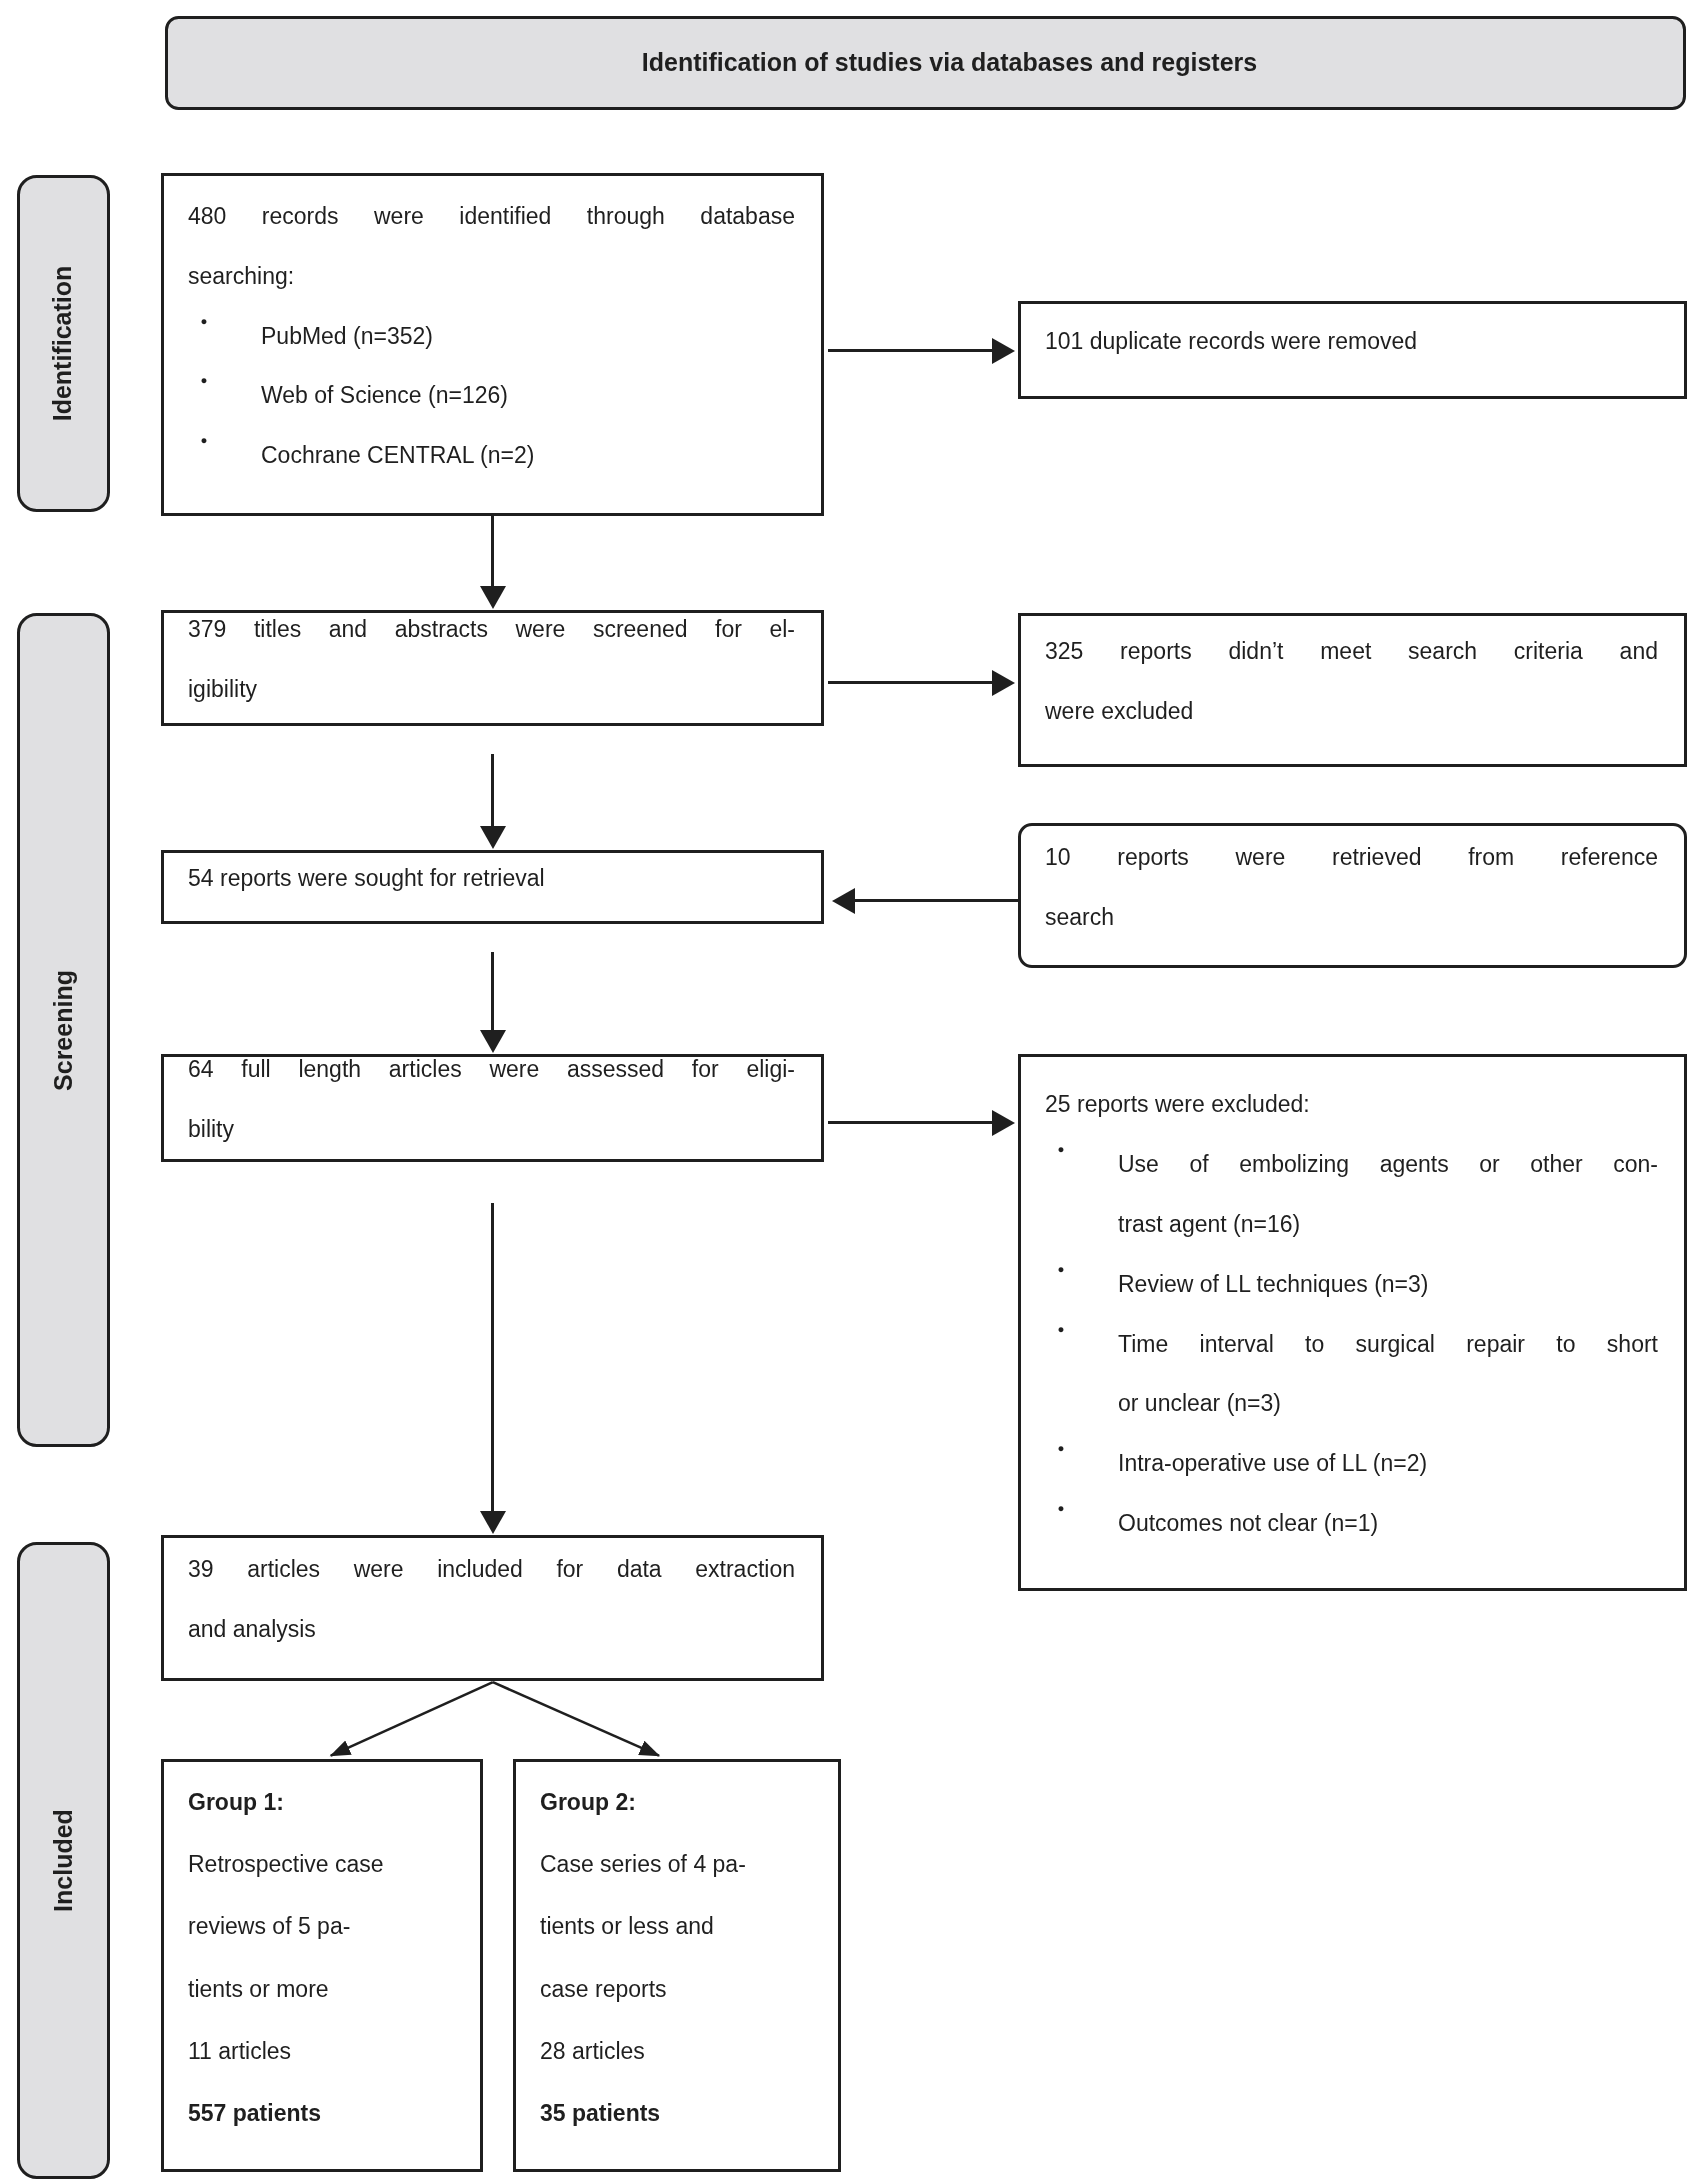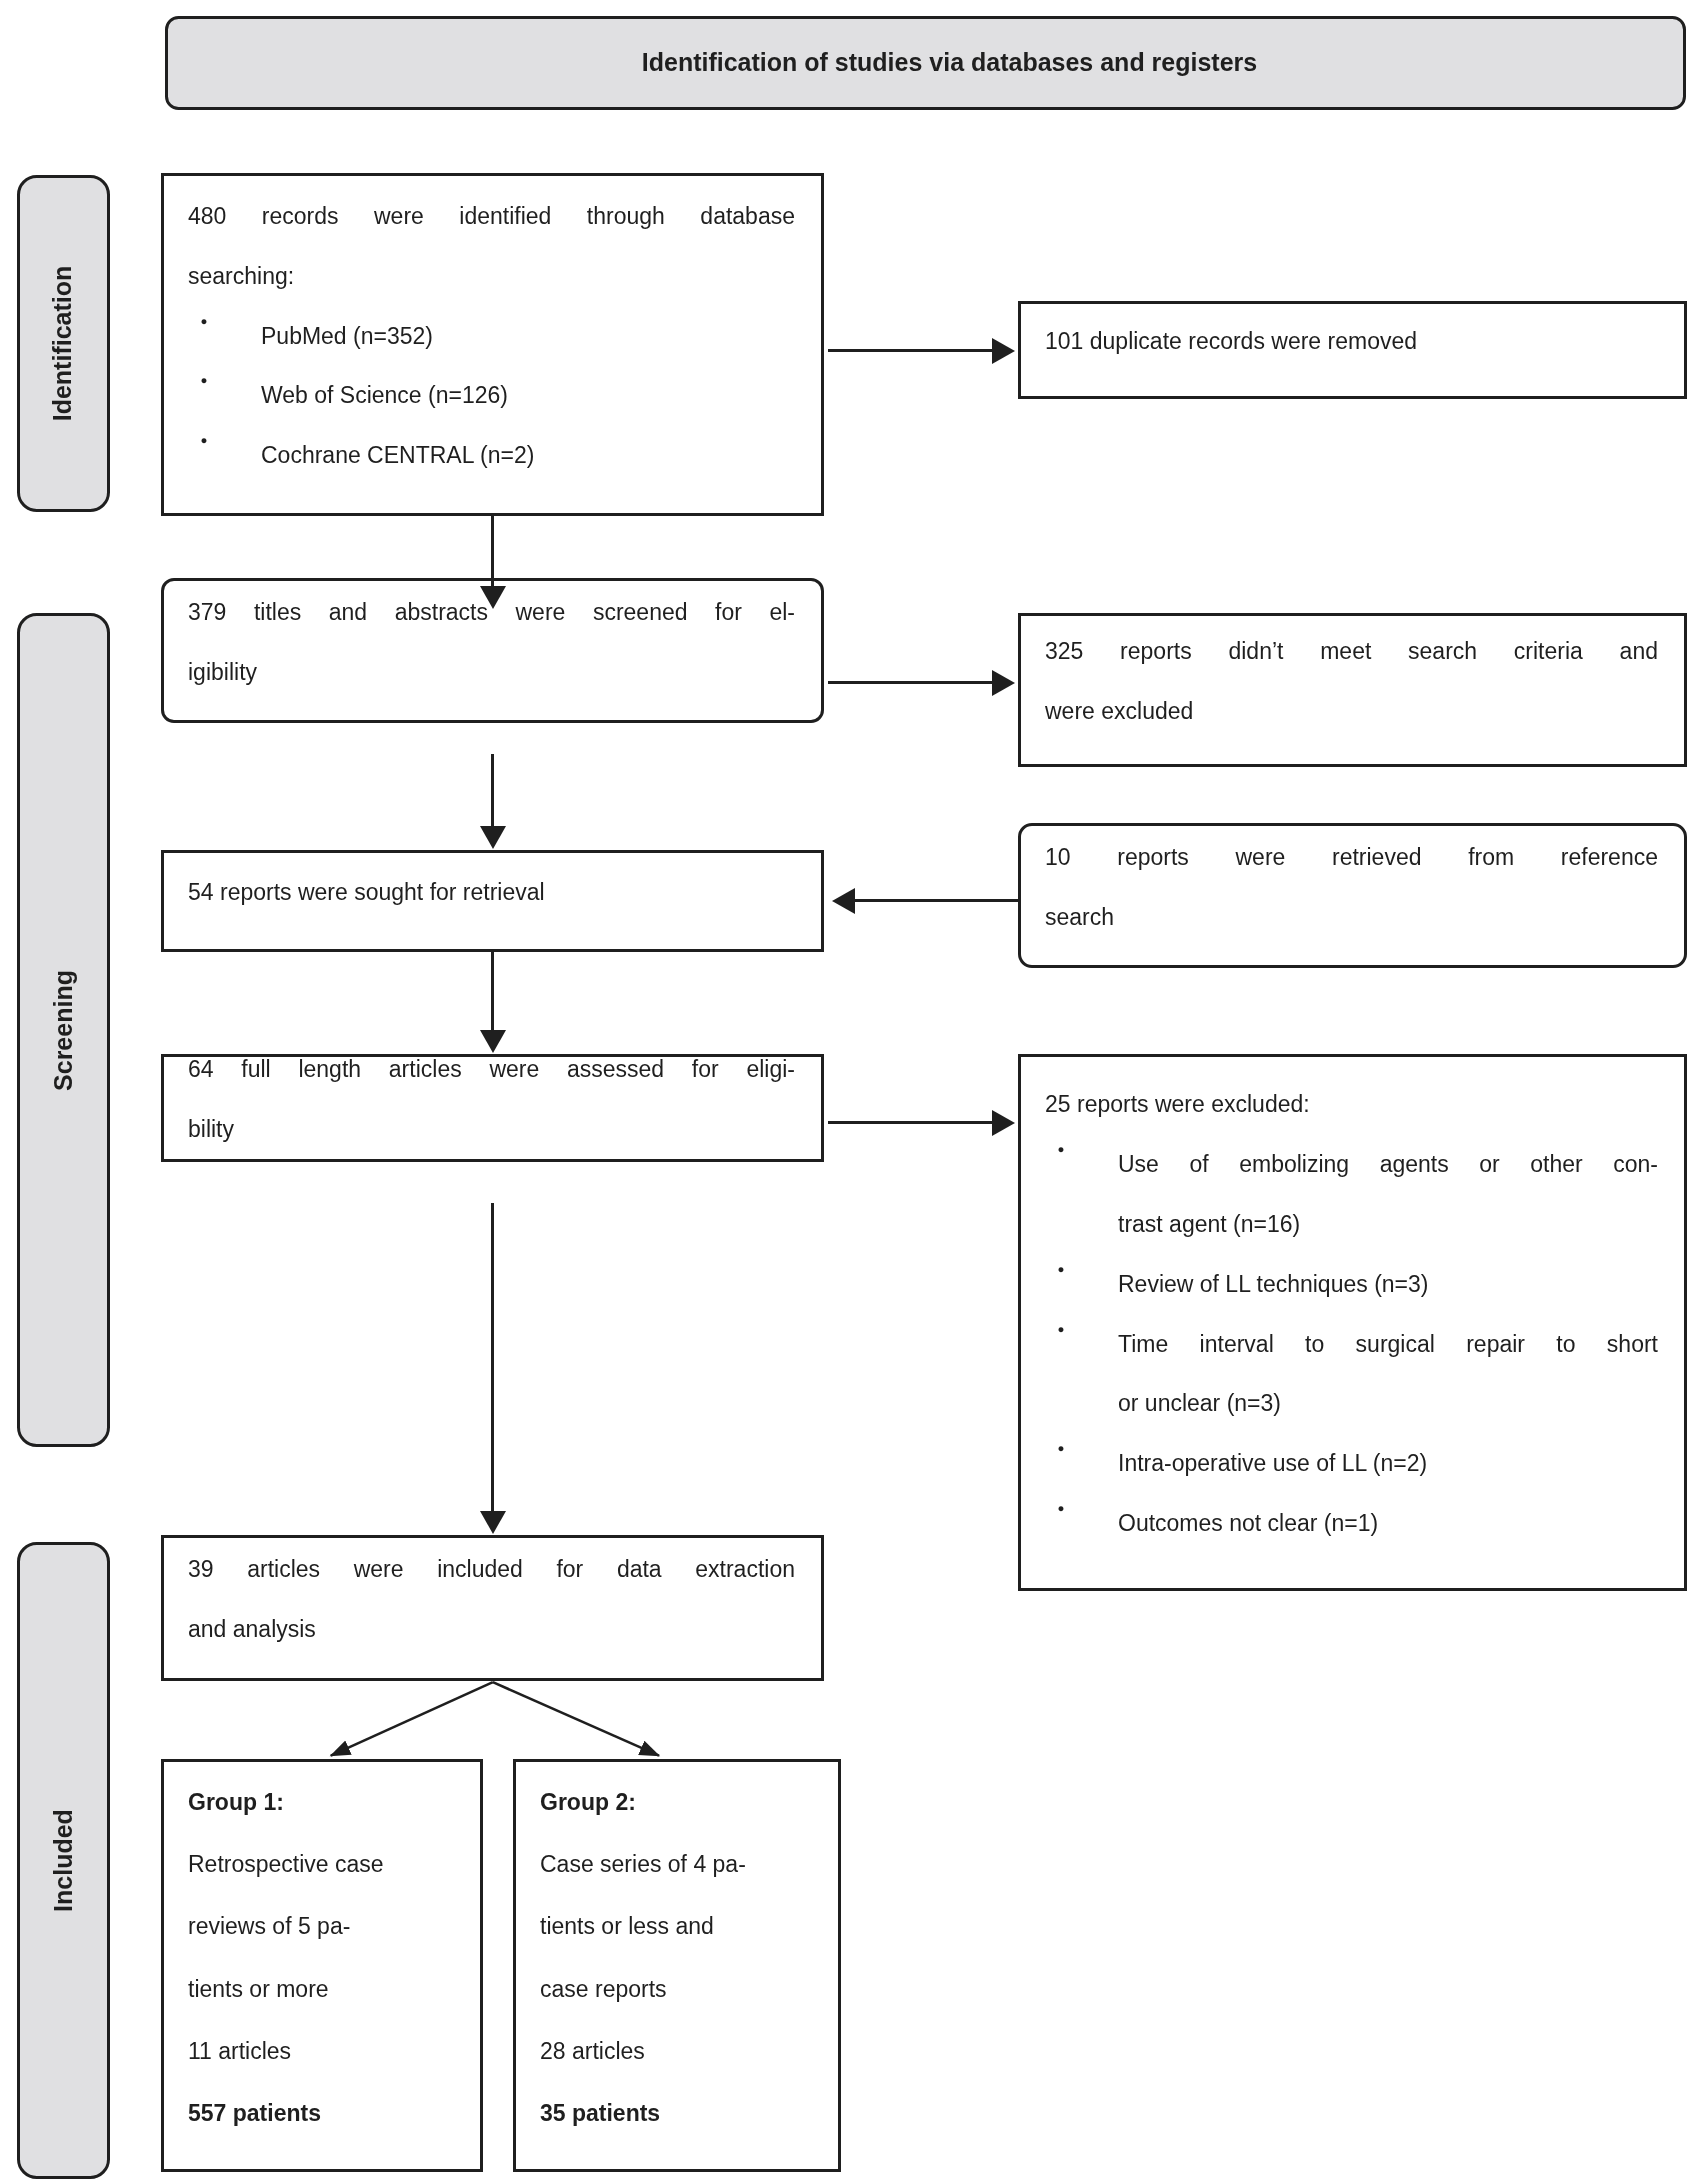--- a/index.html
+++ b/index.html
@@ -101,30 +101,30 @@
     <div class="line bullet">
       <span class="dot">●</span>
       <span class="txt">Web of Science (n=126)</span>
     </div>
     <div class="line bullet">
       <span class="dot">●</span>
       <span class="txt">Cochrane CENTRAL (n=2)</span>
     </div>
   </div>
 
-<div class="abs pbox" style="left:161px;top:578px;width:663px;height:145px;border-radius:13px;">
+<div class="abs pbox" style="left:161px;top:610px;width:663px;height:116px;">
     <div class="line justify">
       <span class="txt">379 titles and abstracts were screened for el-</span>
     </div>
     <div class="line">
       <span class="txt">igibility</span>
     </div>
   </div>
 
-<div class="abs pbox" style="left:161px;top:850px;width:663px;height:102px;">
+<div class="abs pbox" style="left:161px;top:850px;width:663px;height:74px;">
     <div class="line">
       <span class="txt">54 reports were sought for retrieval</span>
     </div>
   </div>
 
 <div class="abs pbox" style="left:161px;top:1054px;width:663px;height:108px;">
     <div class="line justify">
       <span class="txt">64 full length articles were assessed for eligi-</span>
     </div>
     <div class="line">

